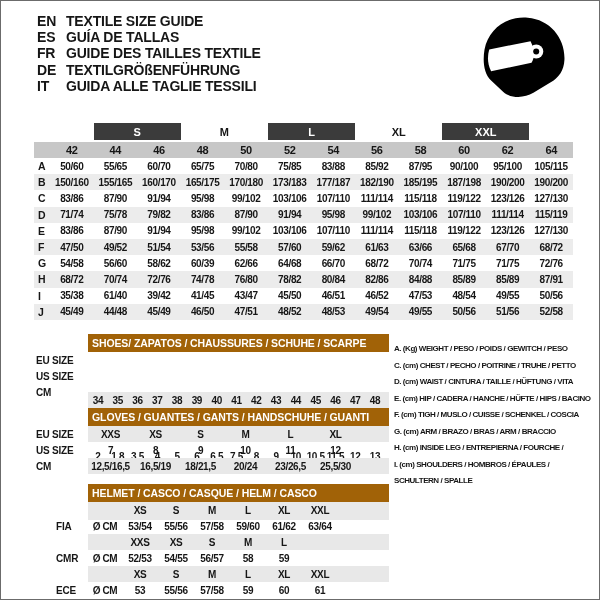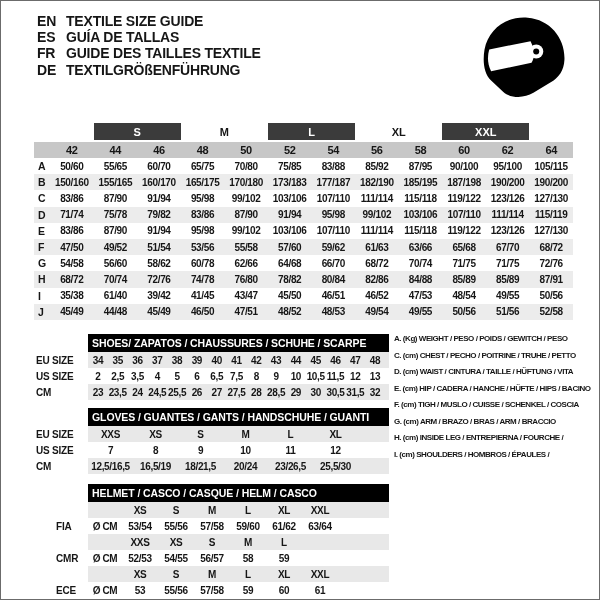--- a/index.html
+++ b/index.html
@@ -25,32 +25,32 @@
   .numbers .cell{font-size:11px;}
   .mrow{height:16.2px;}
   .mrow.alt{background:#ececec;}
   .rlabel{justify-content:flex-start;padding-left:4px;font-size:10.5px;}
 
   
   .sub{position:absolute;display:flex;font-weight:bold;}
   .sub-labels{width:52px;font-size:10px;}
   .sub-spacer{height:18px;}
   .sub-label{height:16px;display:flex;align-items:center;letter-spacing:-0.2px;}
-  .sub-title{width:301px;height:18px;background:#000000;color:#fff;font-size:10.5px;display:flex;
+  .sub-title{width:301px;height:18px;background:#a16207;color:#fff;font-size:10.5px;display:flex;
              align-items:center;padding-left:4px;box-sizing:border-box;letter-spacing:-0.1px;white-space:nowrap;}
   .sub-row{display:grid;height:16px;}
   .sub-row.shaded{background:#e8e8e8;}
-  .g15{grid-template-columns:repeat(15,19.8px);}
+  .g15{grid-template-columns:repeat(15,19.8px);margin-top:40px;}
   .g6{grid-template-columns:repeat(6,45px);}
   .g7{grid-template-columns:34px repeat(6,36px);}
   .hl .sub-label{height:16px;}
   .hl .sub-label.lbl{padding-left:20px;}
 
   
-  .legend{position:absolute;left:393px;top:330px;width:200px;font-weight:bold;font-size:8px;
+  .legend{position:absolute;left:393px;top:340px;width:200px;font-weight:bold;font-size:8px;
           letter-spacing:-0.45px;}
   .legend-line{height:16.5px;line-height:16.5px;white-space:nowrap;}
 </style>
 </head>
 <body>
 
 <div class="page">
 
   <div class="hdr">
       <div class="lang-row">
@@ -61,20 +61,24 @@
         <span class="lang-code">ES</span>
         <span class="lang-title">GUÍA DE TALLAS</span>
       </div>
       <div class="lang-row">
         <span class="lang-code">FR</span>
         <span class="lang-title">GUIDE DES TAILLES TEXTILE</span>
       </div>
       <div class="lang-row">
         <span class="lang-code">DE</span>
         <span class="lang-title">TEXTILGRÖßENFÜHRUNG</span>
+      </div>
+      <div class="lang-row">
+        <span class="lang-code">IT</span>
+        <span class="lang-title">GUIDA ALLE TAGLIE TESSILI</span>
       </div>
     </div>
 
   <svg class="helmet-ico" viewBox="0 0 100 100" aria-hidden="true">
     <path fill="#000" d="M54 6 C78 8 94 28 93 51 C92.5 62 87 70 78 75 L60 86 C50 92 36 92 28 85 L15 73 C7 65 6 52 8 40 C12 18 32 4 54 6 Z"></path>
     <path fill="#fff" d="M13 40 L57 31 C61 39 62 47 58 54 L15 63 C11 55 11 47 13 40 Z"></path>
     <circle cx="63" cy="42" r="7.5" fill="#fff"></circle>
     <circle cx="63" cy="42" r="3.2" fill="#000"></circle>
   </svg>
 
@@ -189,21 +193,21 @@
         <div class="cell">63/66</div>
         <div class="cell">65/68</div>
         <div class="cell">67/70</div>
         <div class="cell">68/72</div>
       </div>
       <div class="mt-grid mrow">
         <div class="cell rlabel">G</div>
         <div class="cell">54/58</div>
         <div class="cell">56/60</div>
         <div class="cell">58/62</div>
-        <div class="cell">60/78</div>
+        <div class="cell">60/39</div>
         <div class="cell">62/66</div>
         <div class="cell">64/68</div>
         <div class="cell">66/70</div>
         <div class="cell">68/72</div>
         <div class="cell">70/74</div>
         <div class="cell">71/75</div>
         <div class="cell">71/75</div>
         <div class="cell">72/76</div>
       </div>
       <div class="mt-grid mrow alt">
@@ -274,21 +278,21 @@
           <div class="cell">42</div>
           <div class="cell">43</div>
           <div class="cell">44</div>
           <div class="cell">45</div>
           <div class="cell">46</div>
           <div class="cell">47</div>
           <div class="cell">48</div>
         </div>
         <div class="sub-row g15">
           <div class="cell">2</div>
-          <div class="cell">2,5</div>
+          <div class="cell">1,8</div>
           <div class="cell">3,5</div>
           <div class="cell">4</div>
           <div class="cell">5</div>
           <div class="cell">6</div>
           <div class="cell">6,5</div>
           <div class="cell">7,5</div>
           <div class="cell">8</div>
           <div class="cell">9</div>
           <div class="cell">10</div>
           <div class="cell">10,5</div>
@@ -438,16 +442,17 @@
         <div class="legend-line">F. (cm) TIGH / MUSLO / CUISSE / SCHENKEL / COSCIA</div>
       </div>
       <div class="legend-item">
         <div class="legend-line">G. (cm) ARM / BRAZO / BRAS / ARM / BRACCIO</div>
       </div>
       <div class="legend-item">
         <div class="legend-line">H. (cm) INSIDE LEG / ENTREPIERNA / FOURCHE /</div>
       </div>
       <div class="legend-item">
         <div class="legend-line">I. (cm) SHOULDERS / HOMBROS / ÉPAULES /</div>
+        <div class="legend-line">SCHULTERN / SPALLE</div>
       </div>
     </div>
 
 </div>
 
 </body></html>

